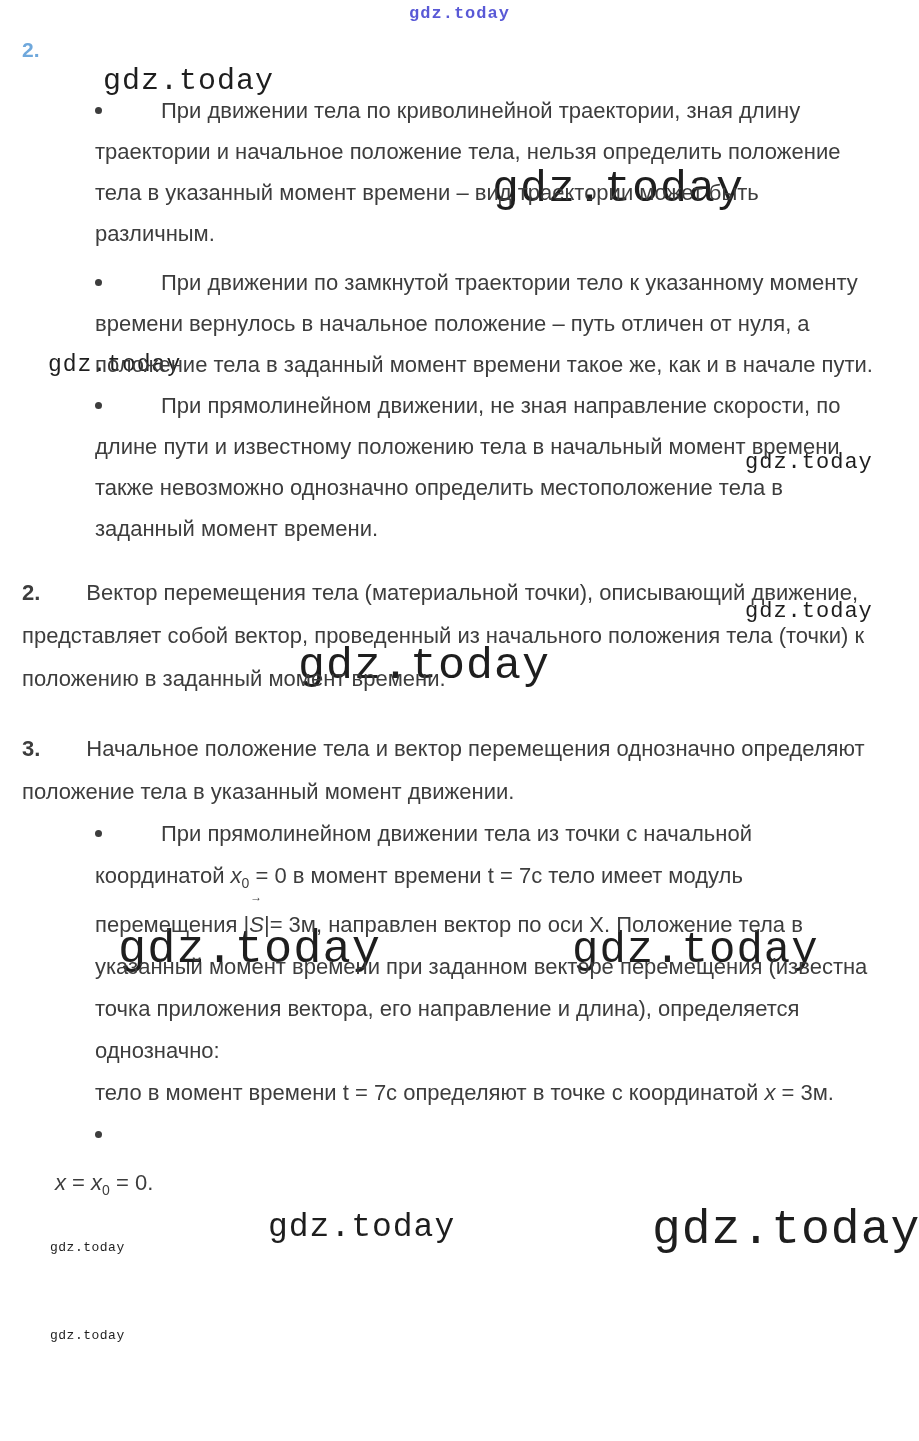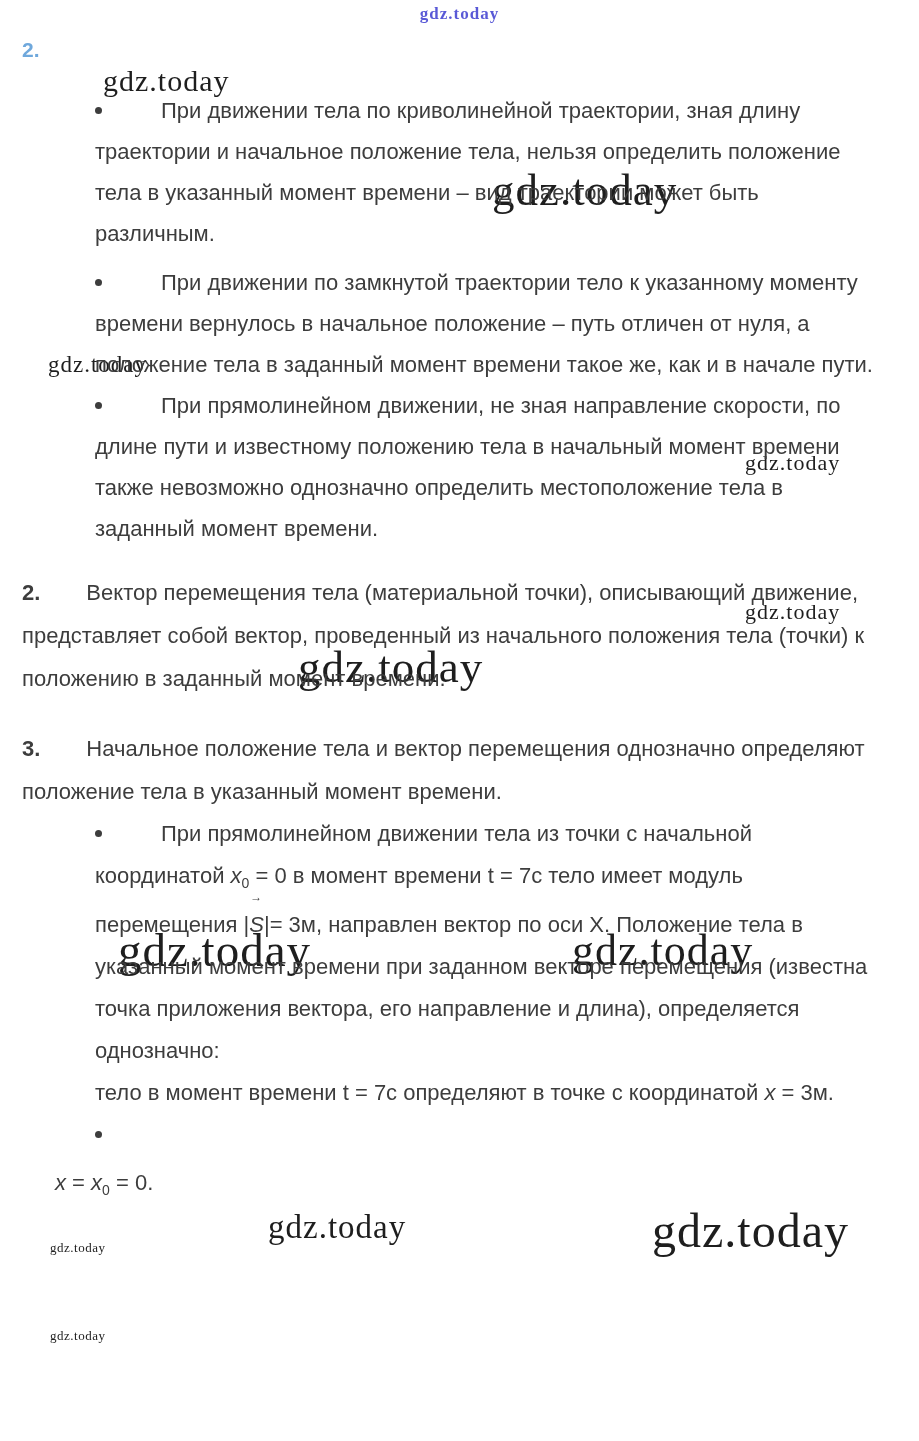--- a/index.html
+++ b/index.html
@@ -34,21 +34,21 @@
   .it{font-style:italic;}
   .sb{font-size:14px;vertical-align:-5px;}
   .vec{position:relative;display:inline-block;}
   .vec::after{
     content:"\2192";position:absolute;left:1px;top:-13px;
     font-size:12px;font-style:normal;line-height:12px;
   }
   
   .wm{
     position:absolute;white-space:nowrap;
-    font-family:Liberation Serif, serif;
+    font-family:Liberation Mono, monospace;
     font-weight:300;letter-spacing:1px;color:#1e1e1e;
   }
   .wm-top{font-size:17px;left:50%;transform:translateX(-50%);top:4px;font-weight:bold;opacity:.85;}
   .wm-a{left:103px;top:64px;font-size:30px;}
   .wm-b{left:492px;top:164px;font-size:45px;}
   .wm-c{left:48px;top:352px;font-size:23px;}
   .wm-d{left:745px;top:450px;font-size:22px;}
   .wm-e{left:745px;top:599px;font-size:22px;}
   .wm-f{left:298px;top:641px;font-size:45px;}
   .wm-g{left:118px;top:923px;font-size:47px;}
@@ -94,21 +94,21 @@
     <div class="bullet">
       <span class="dot"></span><span class="btab"></span><span>При прямолинейном движении, не зная направление скорости, по длине пути и известному положению тела в начальный момент времени также невозможно однозначно определить местоположение тела в заданный момент времени.</span>
     </div>
   </div>
 
   <div class="numpara mt22">
     <span class="num">2.</span><span class="tab"></span><span>Вектор перемещения тела (материальной точки), описывающий движение, представляет собой вектор, проведенный из начального положения тела (точки) к положению в заданный момент времени.</span>
   </div>
 
   <div class="numpara mt27">
-    <span class="num">3.</span><span class="tab"></span><span>Начальное положение тела и вектор перемещения однозначно определяют положение тела в указанный момент времени.</span>
+    <span class="num">3.</span><span class="tab"></span><span>Начальное положение тела и вектор перемещения однозначно определяют положение тела в указанный момент движении.</span>
   </div>
 
 
   <div class="bullet ex mt30">
     <span class="dot"></span><span class="btab"></span><span><span>При прямолинейном движении тела из точки с начальной координатой </span><span class="it">x</span><span class="sb">0</span><span> = 0 в момент времени t = 7с тело имеет модуль перемещения |</span><span class="it vec">S</span><span>|= 3м, направлен вектор по оси X. Положение тела в указанный момент времени при заданном векторе перемещения (известна точка приложения вектора, его направление и длина), определяется однозначно:</span></span>
     <div><span>тело  в момент времени t = 7с определяют в точке с координатой </span><span class="it">x</span><span> = 3м.</span></div>
   </div>
 
   <div class="bullet ex">
     <span class="dot"></span><span class="btab"></span>

